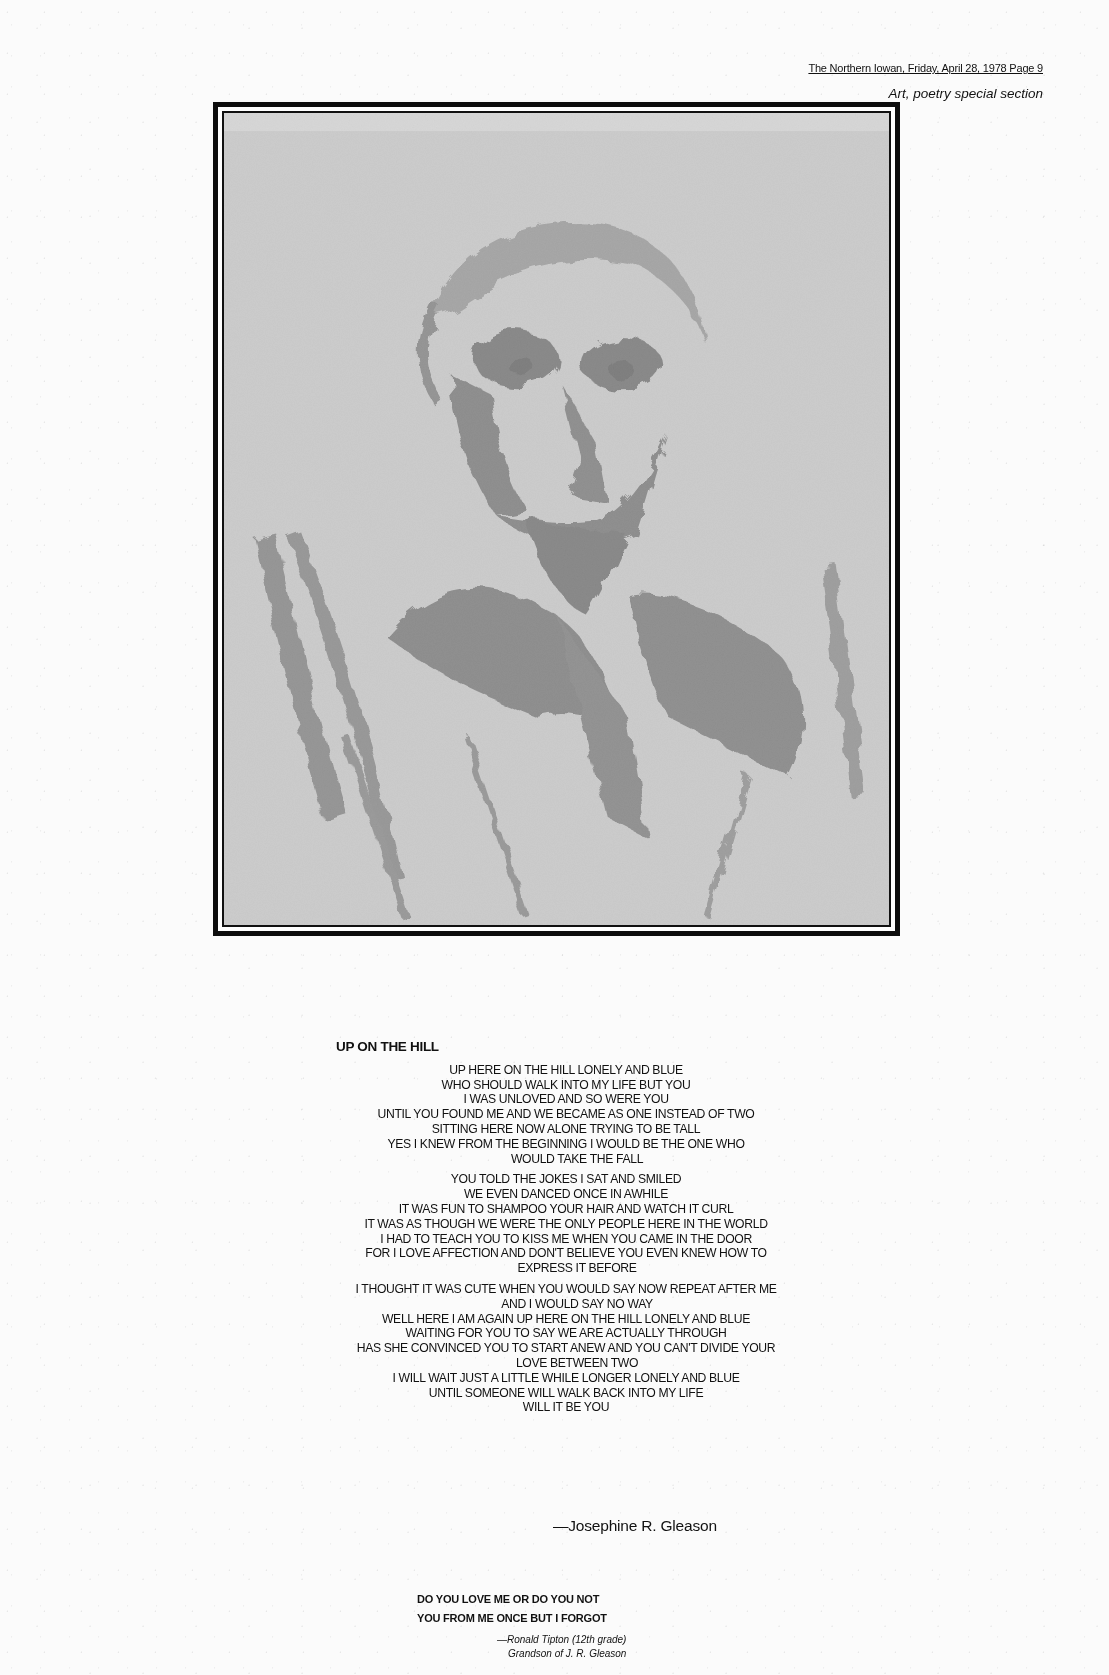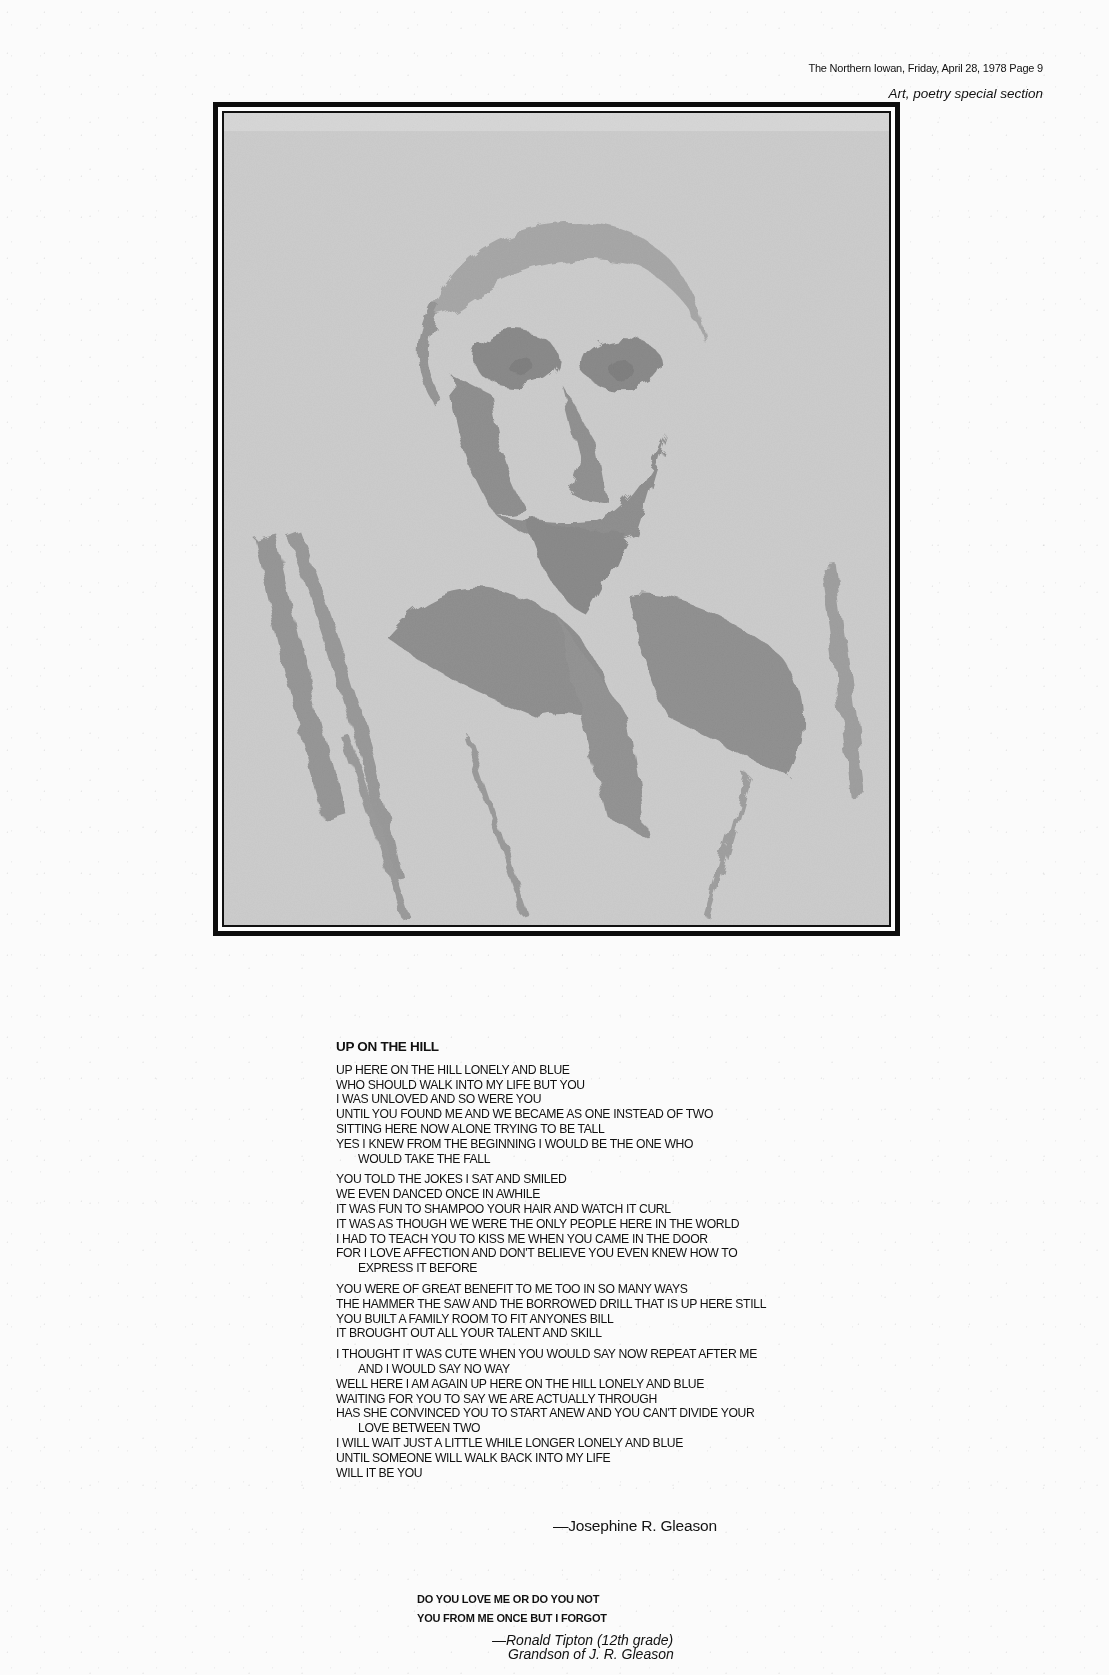--- a/index.html
+++ b/index.html
@@ -12,21 +12,21 @@
   .speckle {
     position: absolute; inset: 0; pointer-events: none;
     background-image:
       radial-gradient(circle at 20% 30%, rgba(0,0,0,0.08) 0.6px, transparent 1px),
       radial-gradient(circle at 70% 60%, rgba(0,0,0,0.06) 0.6px, transparent 1px),
       radial-gradient(circle at 40% 80%, rgba(0,0,0,0.05) 0.5px, transparent 1px);
     background-size: 37px 41px, 53px 47px, 29px 31px;
   }
   .folio {
     position: absolute; top: 62px; right: 66px;
-    font-size: 11px; letter-spacing: -0.2px; color: #111;
+    font-size: 11px; letter-spacing: -0.2px; color: #111; text-decoration: underline;
   }
   .section-label {
     position: absolute; top: 86px; right: 66px;
     font-size: 13.5px; font-style: italic; color: #111;
   }
   .frame {
     position: absolute; left: 213px; top: 102px; width: 687px; height: 834px;
     box-sizing: border-box;
     border: 5px solid #0d0d0d;
     background: #fff;
@@ -41,33 +41,33 @@
   .poem {
     position: absolute; left: 336px; top: 1040px; width: 460px;
     font-size: 12.2px; line-height: 14.8px; letter-spacing: -0.35px;
     text-transform: uppercase;
   }
   .poem-title {
     font-weight: bold; font-size: 13.5px; letter-spacing: -0.3px;
     margin-bottom: 8px;
   }
   .stanza { margin-bottom: 6px; }
-  .line { white-space: nowrap; }
+  .line { white-space: nowrap; text-align: center; }
   .line.indent { padding-left: 22px; }
   .byline {
     position: absolute; top: 1517px; left: 553px;
     font-size: 15.5px; letter-spacing: -0.2px;
   }
   .couplet {
     position: absolute; top: 1590px; left: 417px;
     font-size: 11px; font-weight: bold; line-height: 19px; letter-spacing: -0.2px;
   }
   .credit {
     position: absolute; top: 1633px; left: 492px;
-    font-size: 14px; font-style: italic; line-height: 14px;
+    font-size: 10px; font-style: italic; line-height: 14px; text-align: right;
   }
   .credit .l2 { padding-left: 16px; }
 </style>
 </head>
 <body>
 
 <div class="speckle"></div>
 
 <div class="folio">The Northern Iowan, Friday, April 28, 1978 Page 9</div>
 <div class="section-label">Art, poetry special section</div>
@@ -136,26 +136,20 @@
       <div class="stanza">
         <div class="line">YOU TOLD THE JOKES I SAT AND SMILED</div>
         <div class="line">WE EVEN DANCED ONCE IN AWHILE</div>
         <div class="line">IT WAS FUN TO SHAMPOO YOUR HAIR AND WATCH IT CURL</div>
         <div class="line">IT WAS AS THOUGH WE WERE THE ONLY PEOPLE HERE IN THE WORLD</div>
         <div class="line">I HAD TO TEACH YOU TO KISS ME WHEN YOU CAME IN THE DOOR</div>
         <div class="line">FOR I LOVE AFFECTION AND DON'T BELIEVE YOU EVEN KNEW HOW TO</div>
         <div class="line indent">EXPRESS IT BEFORE</div>
       </div>
       <div class="stanza">
-        <div class="line">YOU WERE OF GREAT BENEFIT TO ME TOO IN SO MANY WAYS</div>
-        <div class="line">THE HAMMER THE SAW AND THE BORROWED DRILL THAT IS UP HERE STILL</div>
-        <div class="line">YOU BUILT A FAMILY ROOM TO FIT ANYONES BILL</div>
-        <div class="line">IT BROUGHT OUT ALL YOUR TALENT AND SKILL</div>
-      </div>
-      <div class="stanza">
         <div class="line">I THOUGHT IT WAS CUTE WHEN YOU WOULD SAY NOW REPEAT AFTER ME</div>
         <div class="line indent">AND I WOULD SAY NO WAY</div>
         <div class="line">WELL HERE I AM AGAIN UP HERE ON THE HILL LONELY AND BLUE</div>
         <div class="line">WAITING FOR YOU TO SAY WE ARE ACTUALLY THROUGH</div>
         <div class="line">HAS SHE CONVINCED YOU TO START ANEW AND YOU CAN'T DIVIDE YOUR</div>
         <div class="line indent">LOVE BETWEEN TWO</div>
         <div class="line">I WILL WAIT JUST A LITTLE WHILE LONGER LONELY AND BLUE</div>
         <div class="line">UNTIL SOMEONE WILL WALK BACK INTO MY LIFE</div>
         <div class="line">WILL IT BE YOU</div>
       </div>

